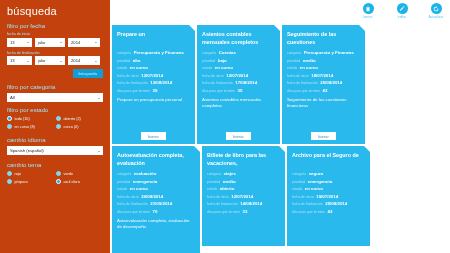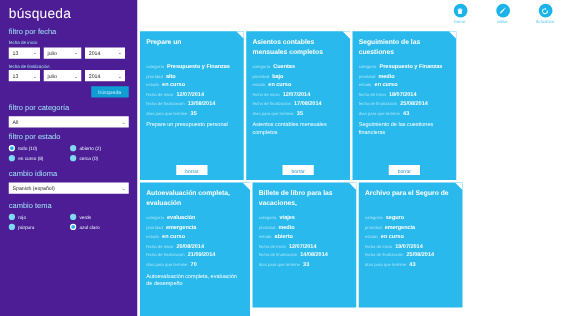--- a/index.html
+++ b/index.html
@@ -7,21 +7,21 @@
   body {
     font-family: "Liberation Sans", sans-serif;
     background:#ffffff;
     font-size:5px;
     color:#ffffff;
   }
   .app { position:relative; width:450px; height:253px; display:flex; }
 
   
   .sidebar {
-    width:110px; height:253px; background:#4c1d95;
+    width:110px; height:253px; background:#c2410c;
     padding:5px 7px 0 7px; position:relative; flex:0 0 110px;
   }
   .brand { font-size:11px; font-weight:400; letter-spacing:.2px; margin-bottom:6px; color:#fff; }
   .sec-title { font-size:6px; color:#9fe2f7; margin:0 0 3px 0; }
   .field-label { font-size:3.6px; color:#9fe2f7; margin:0 0 1.5px 0; }
   .row { display:flex; gap:3px; margin-bottom:4px; }
   .sel {
     position:relative; background:#ffffff; color:#2a2a2a;
     font-size:4.2px; height:9px; line-height:9px;
     padding:0 8px 0 3px; border:none; flex:1 1 auto;

